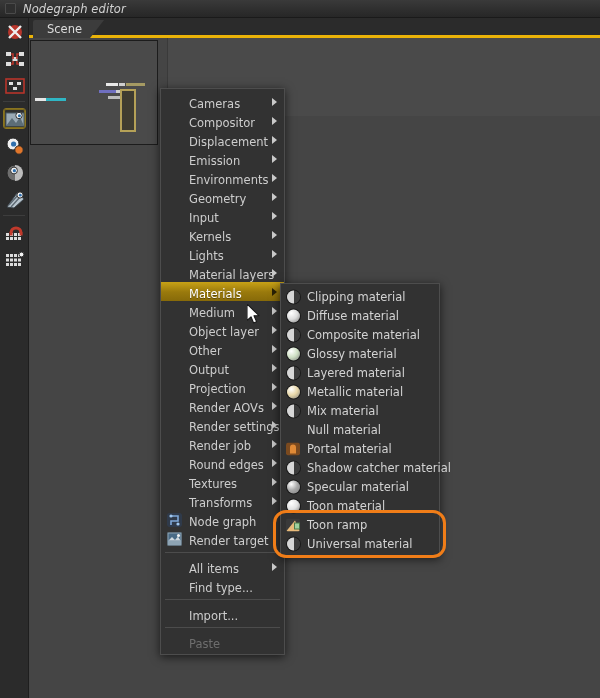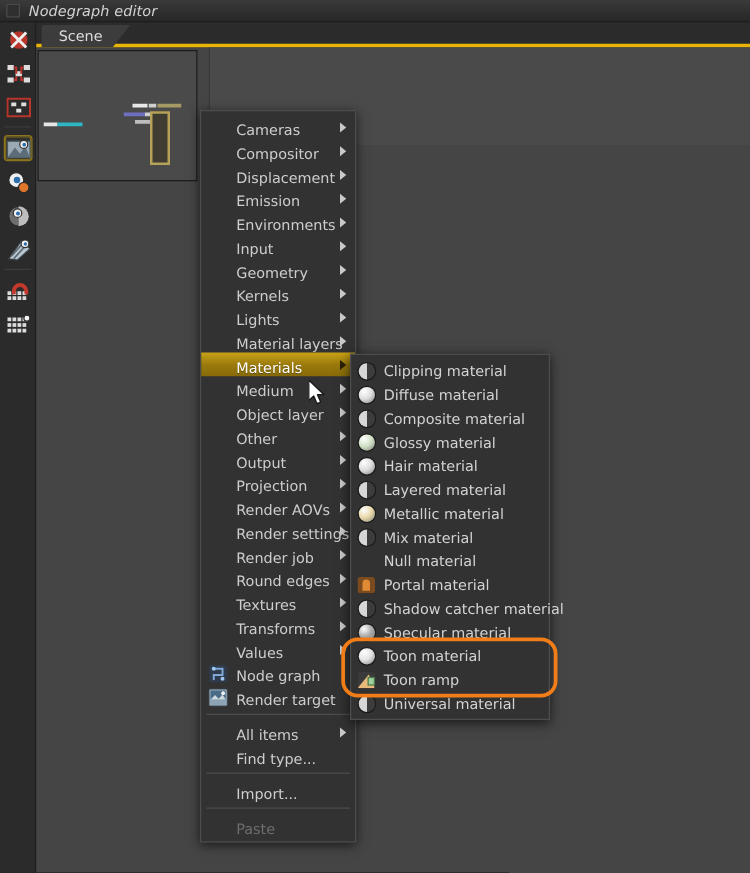--- a/index.html
+++ b/index.html
@@ -292,25 +292,25 @@
       </div>
       <div class="mi">
         <span>Emission</span>
         <span class="arrow"></span>
       </div>
       <div class="mi">
         <span>Environments</span>
         <span class="arrow"></span>
       </div>
       <div class="mi">
+        <span>Geometry</span>
+        <span class="arrow"></span>
+      </div>
+      <div class="mi">
         <span>Input</span>
-        <span class="arrow"></span>
-      </div>
-      <div class="mi">
-        <span>Geometry</span>
         <span class="arrow"></span>
       </div>
       <div class="mi">
         <span>Kernels</span>
         <span class="arrow"></span>
       </div>
       <div class="mi">
         <span>Lights</span>
         <span class="arrow"></span>
       </div>
@@ -357,24 +357,20 @@
       <div class="mi">
         <span>Round edges</span>
         <span class="arrow"></span>
       </div>
       <div class="mi">
         <span>Textures</span>
         <span class="arrow"></span>
       </div>
       <div class="mi">
         <span>Transforms</span>
-        <span class="arrow"></span>
-      </div>
-      <div class="mi">
-        <span>Values</span>
         <span class="arrow"></span>
       </div>
       <div class="mi">
         <span class="mi-icon"><svg width="15" height="14" viewBox="0 0 15 14">
             <rect x="0" y="0" width="15" height="14" rx="2" fill="#2f3a4a"></rect>
             <path d="M4 3 L11 3 L11 8 L4 8 L4 12" fill="none" stroke="#7fa8d8" stroke-width="1.6"></path>
             <circle cx="4" cy="3" r="1.6" fill="#9ec6ef"></circle>
             <circle cx="11" cy="11" r="1.6" fill="#9ec6ef"></circle>
           </svg></span>
         <span>Node graph</span>
@@ -417,24 +413,20 @@
       </div>
       <div class="si">
         <span class="sphere" style="background:linear-gradient(90deg,#d6d6d6 0 50%, #3c3c3c 50% 100%);box-shadow:0 0 0 1px #1a1a1a;"></span>
         <span>Composite material</span>
       </div>
       <div class="si">
         <span class="sphere" style="background:radial-gradient(circle at 33% 28%, #ffffff 0%, #cfe0c4 48%, #7d7d7d 100%);box-shadow:0 0 0 1px #1a1a1a;"></span>
         <span>Glossy material</span>
       </div>
       <div class="si">
-        <span class="sphere" style="background:radial-gradient(circle at 33% 28%, #ffffff 0%, #dcdcdc 48%, #7d7d7d 100%);box-shadow:0 0 0 1px #1a1a1a;"></span>
-        <span>Hair material</span>
-      </div>
-      <div class="si">
         <span class="sphere" style="background:linear-gradient(90deg,#d6d6d6 0 50%, #3c3c3c 50% 100%);box-shadow:0 0 0 1px #1a1a1a;"></span>
         <span>Layered material</span>
       </div>
       <div class="si">
         <span class="sphere" style="background:radial-gradient(circle at 33% 28%, #ffffff 0%, #e8d7a8 48%, #7d7d7d 100%);box-shadow:0 0 0 1px #1a1a1a;"></span>
         <span>Metallic material</span>
       </div>
       <div class="si">
         <span class="sphere" style="background:linear-gradient(90deg,#d6d6d6 0 50%, #3c3c3c 50% 100%);box-shadow:0 0 0 1px #1a1a1a;"></span>
         <span>Mix material</span>

